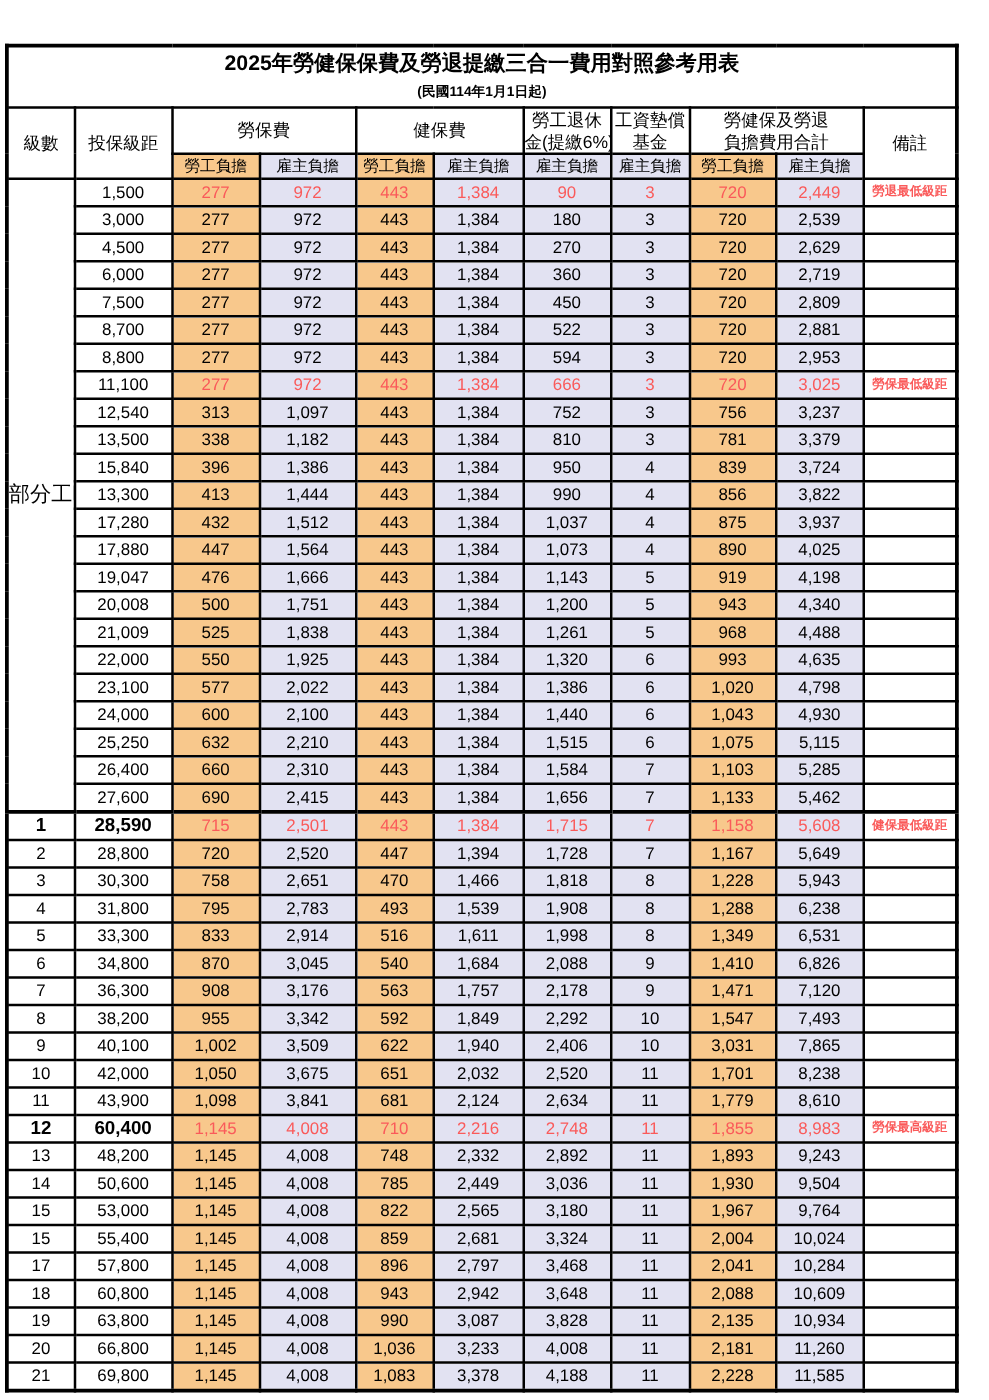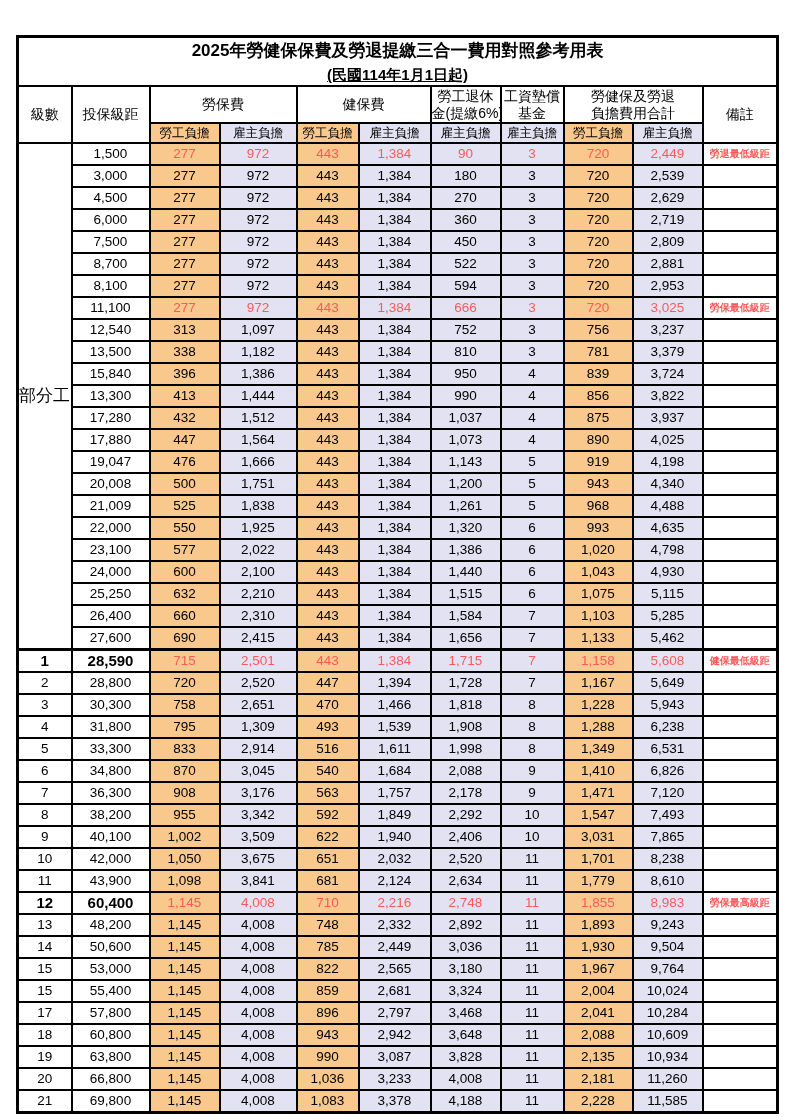--- a/index.html
+++ b/index.html
@@ -8,21 +8,21 @@
     --hl:#FA5A5A;
     --border:#000;
   }
   *{box-sizing:border-box;}
   html,body{margin:0;padding:0;background:#fff;}
   body{
     width:791px;height:1120px;
     font-family:"Liberation Sans","DejaVu Sans",sans-serif;
     color:#000;
   }
-  .wrap{padding:35px 15px 0 16px;}
+  .wrap{padding:35px 15px 0 4px;}
   table{
     border-collapse:collapse;
     width:760px;
     table-layout:fixed;
     border:3px solid var(--border);
   }
   th,td{
     border:2px solid var(--border);
     text-align:center;
     vertical-align:middle;
@@ -31,21 +31,21 @@
     font-weight:normal;
     overflow:hidden;
     white-space:nowrap;
   }
   .title-cell{
     height:49px;
     font-weight:bold;
     background:#fff;
   }
   .title-line1{font-size:17px;line-height:26px;}
-  .title-line2{font-size:15px;line-height:21px;text-decoration:underline;}
+  .title-line2{font-size:11px;line-height:21px;}
   tr.h1 th{height:37px;font-size:14px;line-height:17px;}
   tr.h2 th{height:20px;font-size:12.5px;}
   .emp-h{background:var(--emp-bg);}
   .er-h{background:var(--er-bg);}
   tbody td{height:20px;line-height:20px;}
   td.c-emp{background:var(--emp-bg);}
   td.c-er{background:var(--er-bg);}
   td.c-sal{font-size:13.5px;}
   td.c-note{font-size:10px;font-weight:bold;color:var(--hl);}
   tr.hl td.c-emp, tr.hl td.c-er{color:var(--hl);}
@@ -176,21 +176,21 @@
           <td class="c-er">972</td>
           <td class="c-emp">443</td>
           <td class="c-er">1,384</td>
           <td class="c-er">522</td>
           <td class="c-er">3</td>
           <td class="c-emp">720</td>
           <td class="c-er">2,881</td>
           <td class="c-note"></td>
         </tr>
         <tr>
-          <td class="c-sal">8,100</td>
+          <td class="c-sal">8,800</td>
           <td class="c-emp">277</td>
           <td class="c-er">972</td>
           <td class="c-emp">443</td>
           <td class="c-er">1,384</td>
           <td class="c-er">594</td>
           <td class="c-er">3</td>
           <td class="c-emp">720</td>
           <td class="c-er">2,953</td>
           <td class="c-note"></td>
         </tr>
@@ -422,21 +422,21 @@
           <td class="c-er">1,818</td>
           <td class="c-er">8</td>
           <td class="c-emp">1,228</td>
           <td class="c-er">5,943</td>
           <td class="c-note"></td>
         </tr>
         <tr>
           <td class="c-lv">4</td>
           <td class="c-sal">31,800</td>
           <td class="c-emp">795</td>
-          <td class="c-er">1,309</td>
+          <td class="c-er">2,783</td>
           <td class="c-emp">493</td>
           <td class="c-er">1,539</td>
           <td class="c-er">1,908</td>
           <td class="c-er">8</td>
           <td class="c-emp">1,288</td>
           <td class="c-er">6,238</td>
           <td class="c-note"></td>
         </tr>
         <tr>
           <td class="c-lv">5</td>

